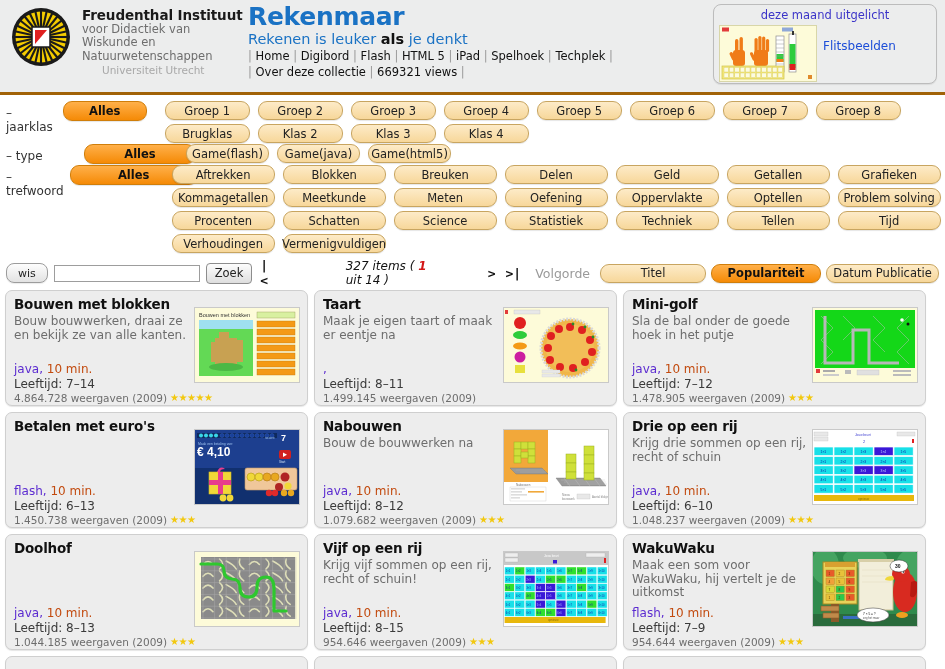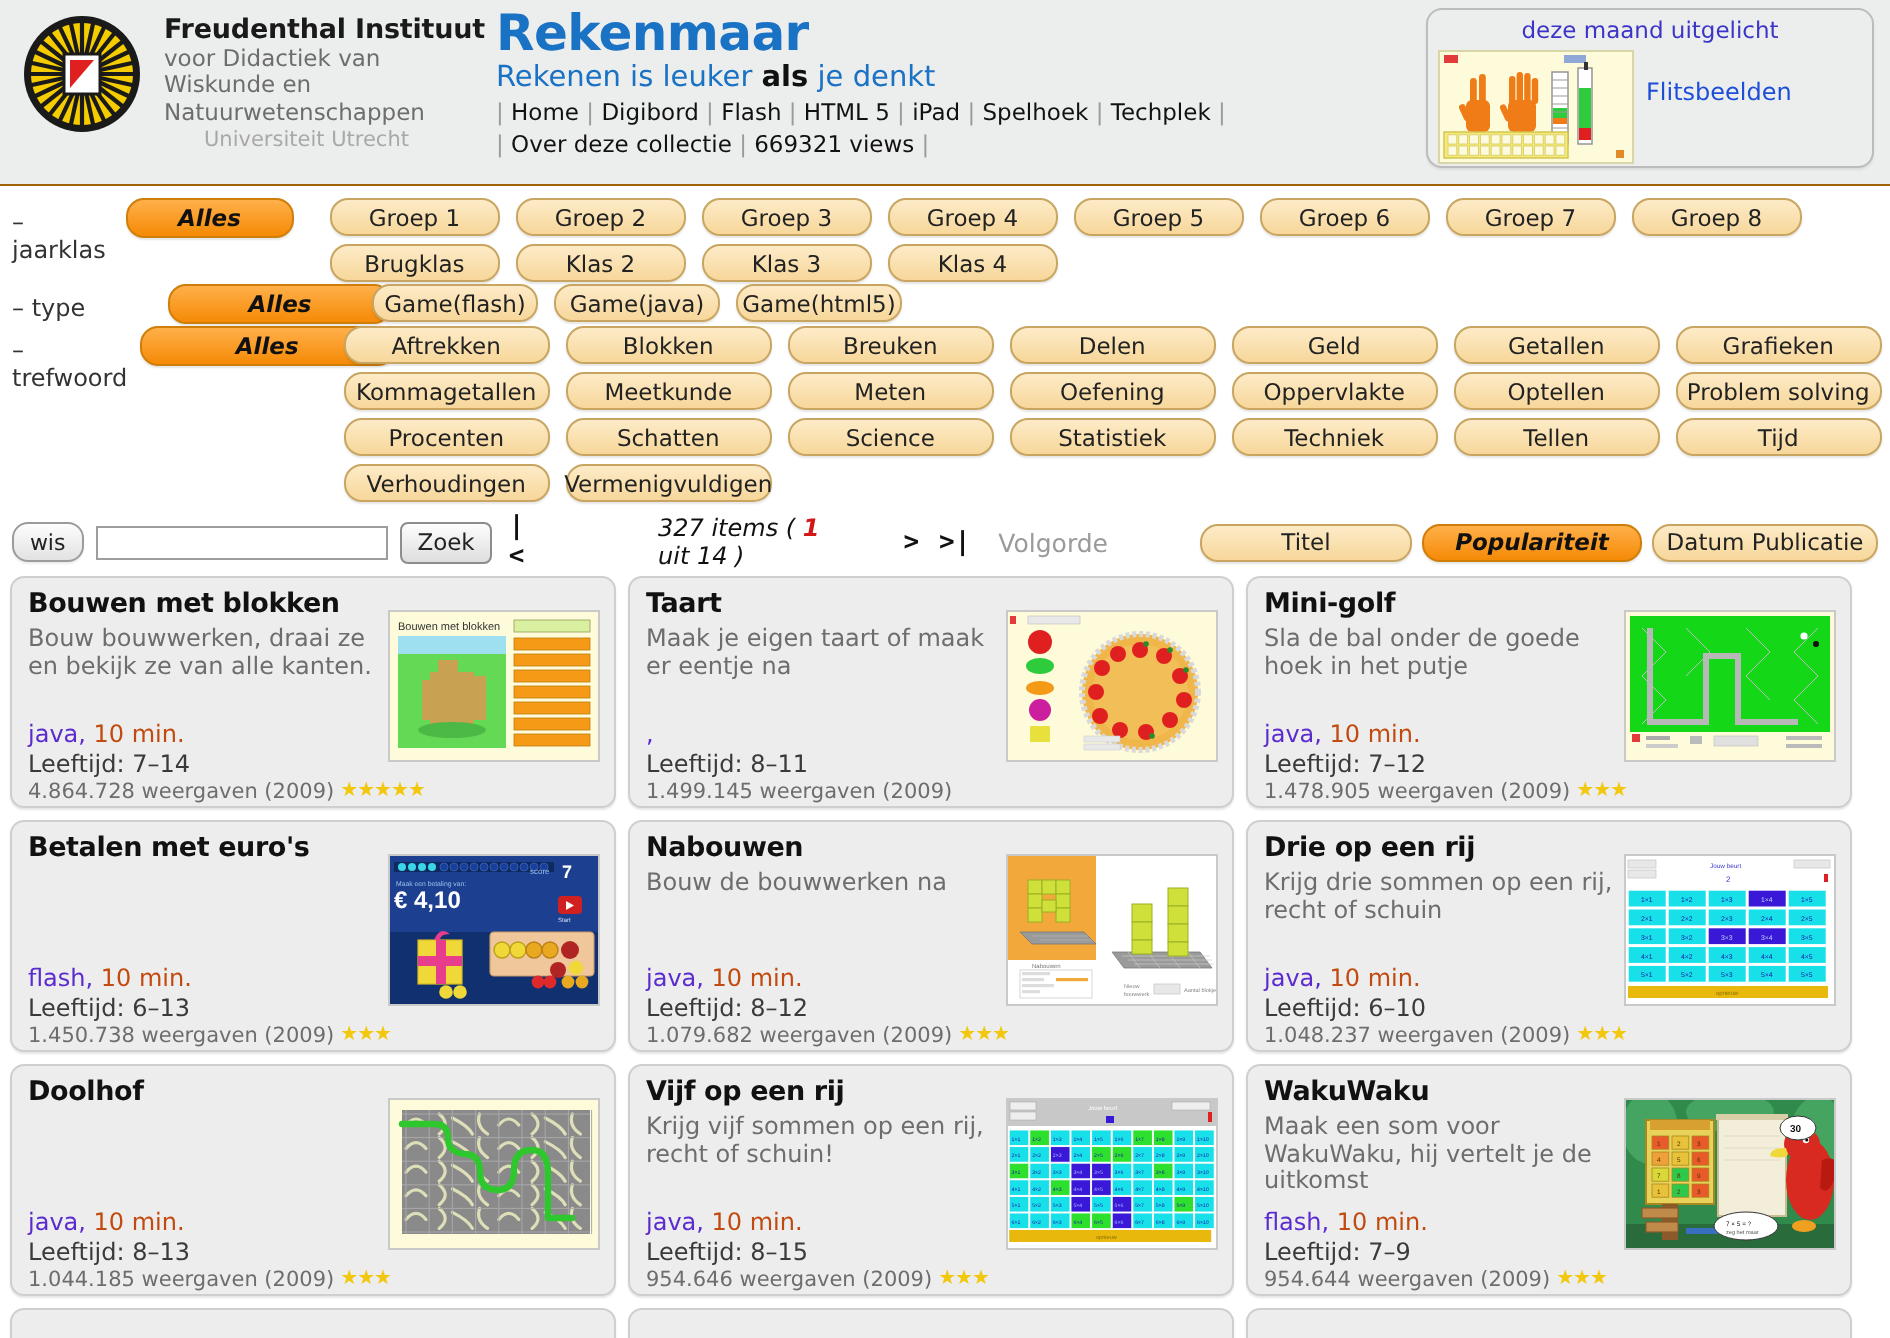--- a/index.html
+++ b/index.html
@@ -6,21 +6,21 @@
   html,body{margin:0;padding:0;}
   body{
     width:945px;height:669px;overflow:hidden;
     background:#ffffff;
     font-family:"DejaVu Sans","Liberation Sans",sans-serif;
     font-size:12px;color:#222;
   }
   
   .header{
     position:relative;height:92px;background:#eceded;
-    border-bottom:1px solid #a16207;
+    border-bottom:3px solid #a16207;
   }
   .logo-block{position:absolute;left:10px;top:6px;display:flex;gap:10px;}
   .logo{width:62px;height:62px;position:relative;}
   .logo svg{display:block;}
   .fi-name{padding-top:3px;line-height:13.5px;}
   .fi-title{font-weight:bold;font-size:13.5px;color:#1a1a1a;letter-spacing:-0.1px;}
   .fi-sub{font-size:11.5px;color:#6d6d6d;}
   .fi-sub2{font-size:10.5px;color:#a8a8a8;padding-top:1px;margin-left:20px;}
 
   .brand{position:absolute;left:248px;top:3px;}
@@ -51,21 +51,21 @@
 
   .btn{
     display:inline-flex;align-items:center;justify-content:center;
     height:19px;padding:0 8px;border:1px solid #c8a560;border-radius:9px;
     background:linear-gradient(#fdebc8,#f7d79a);
     font-size:11.5px;color:#222;cursor:pointer;white-space:nowrap;
     box-shadow:0 1px 1px rgba(0,0,0,.10);box-sizing:border-box;
   }
   .btn.sel{
     background:linear-gradient(#ffb04a,#f58a06);
-    border-color:#d07e0a;font-weight:bold;color:#111;font-style:italic;
+    border-color:#d07e0a;font-weight:bold;color:#111;
   }
   .allbtn{
     width:84px;height:20px;margin-left:6px;
   }
   .allbtn.w2{width:112px;}
   .allbtn.w3{width:128px;}
   .gbtn{width:85px;}
   .kwbtn{width:103px;}
   .gamebtn{width:83px;}
 
@@ -87,21 +87,21 @@
   .zoekbtn{
     height:19px;padding:0 8px;border:1px solid #8d8d8d;border-radius:4px;
     background:linear-gradient(#fdfdfd,#dedede);font-size:11.5px;cursor:pointer;
     display:flex;align-items:center;
   }
   .pagenav{font-size:13px;font-weight:bold;color:#111;cursor:pointer;padding:0 2px;font-family:"DejaVu Sans Mono","Liberation Mono",monospace;}
   .itemcount{font-size:12px;font-style:italic;color:#111;}
   .itemcount b{color:#d31616;font-style:italic;}
   .volgorde{font-size:12.5px;color:#9a9a9a;margin-left:6px;margin-right:4px;}
   .ordbtn{height:19px;border-radius:9px;}
-  .ord-titel{width:106px;margin-left:36px;}
+  .ord-titel{width:106px;}
   .ord-pop{width:110px;}
   .ord-datum{width:113px;}
 
   
   .grid{display:flex;flex-wrap:wrap;padding:0 5px;gap:6px 6px;}
   .card{
     width:303px;height:116px;box-sizing:border-box;
     background:#ededed;border:1px solid #cfcfcf;border-radius:7px;
     position:relative;overflow:hidden;
     box-shadow:0 1px 1px rgba(0,0,0,.10);

